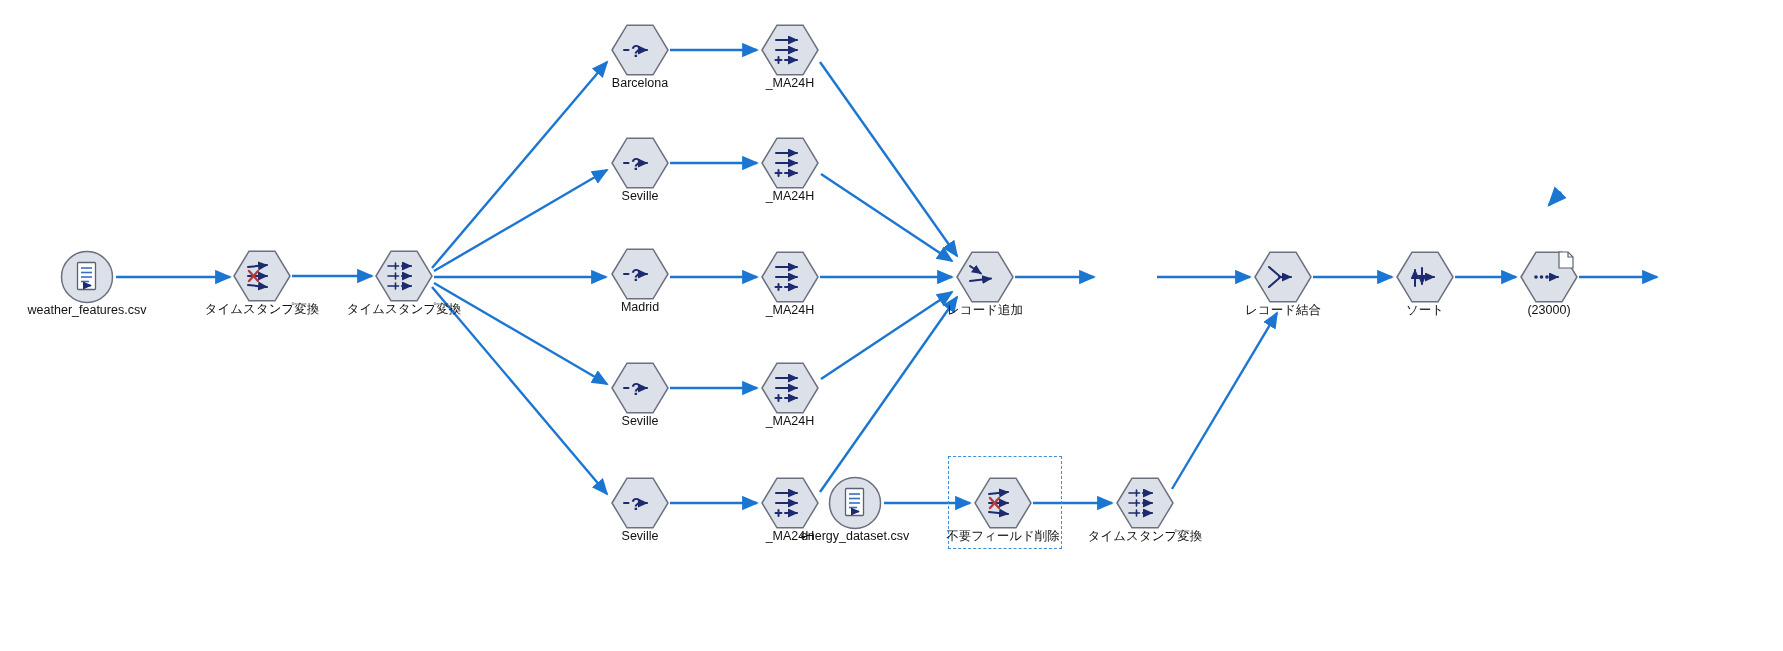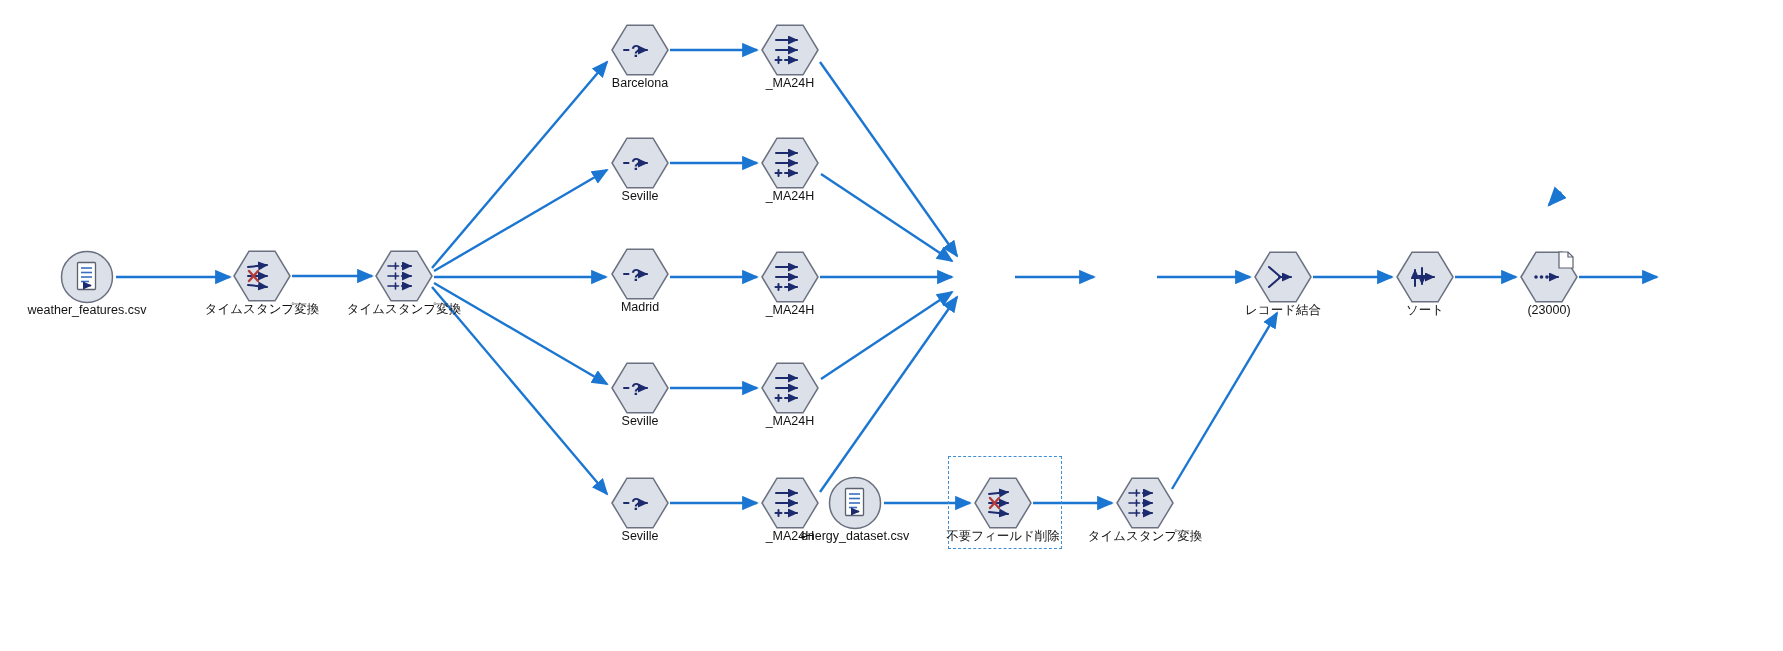--- a/index.html
+++ b/index.html
@@ -287,20 +287,27 @@
     <div class="node-label">_MA24H</div>
   </div>
   <div class="node" style="left:715px;top:477px">
     <svg class="node-body" viewBox="0 0 58 52">
         <use href="#hexpoly"></use>
         <use href="#icon-derive-ma"></use>
       </svg>
     <div class="node-label">_MA24H</div>
   </div>
 
+  <div class="node" style="left:910px;top:251px">
+    <svg class="node-body" viewBox="0 0 58 52">
+        <use href="#hexpoly"></use>
+        <use href="#icon-append"></use>
+      </svg>
+    <div class="node-label">レコード追加</div>
+  </div>
 
 
   <div class="node" style="left:1208px;top:251px">
     <svg class="node-body" viewBox="0 0 58 52">
         <use href="#hexpoly"></use>
         <use href="#icon-merge"></use>
       </svg>
     <div class="node-label">レコード結合</div>
   </div>
 

